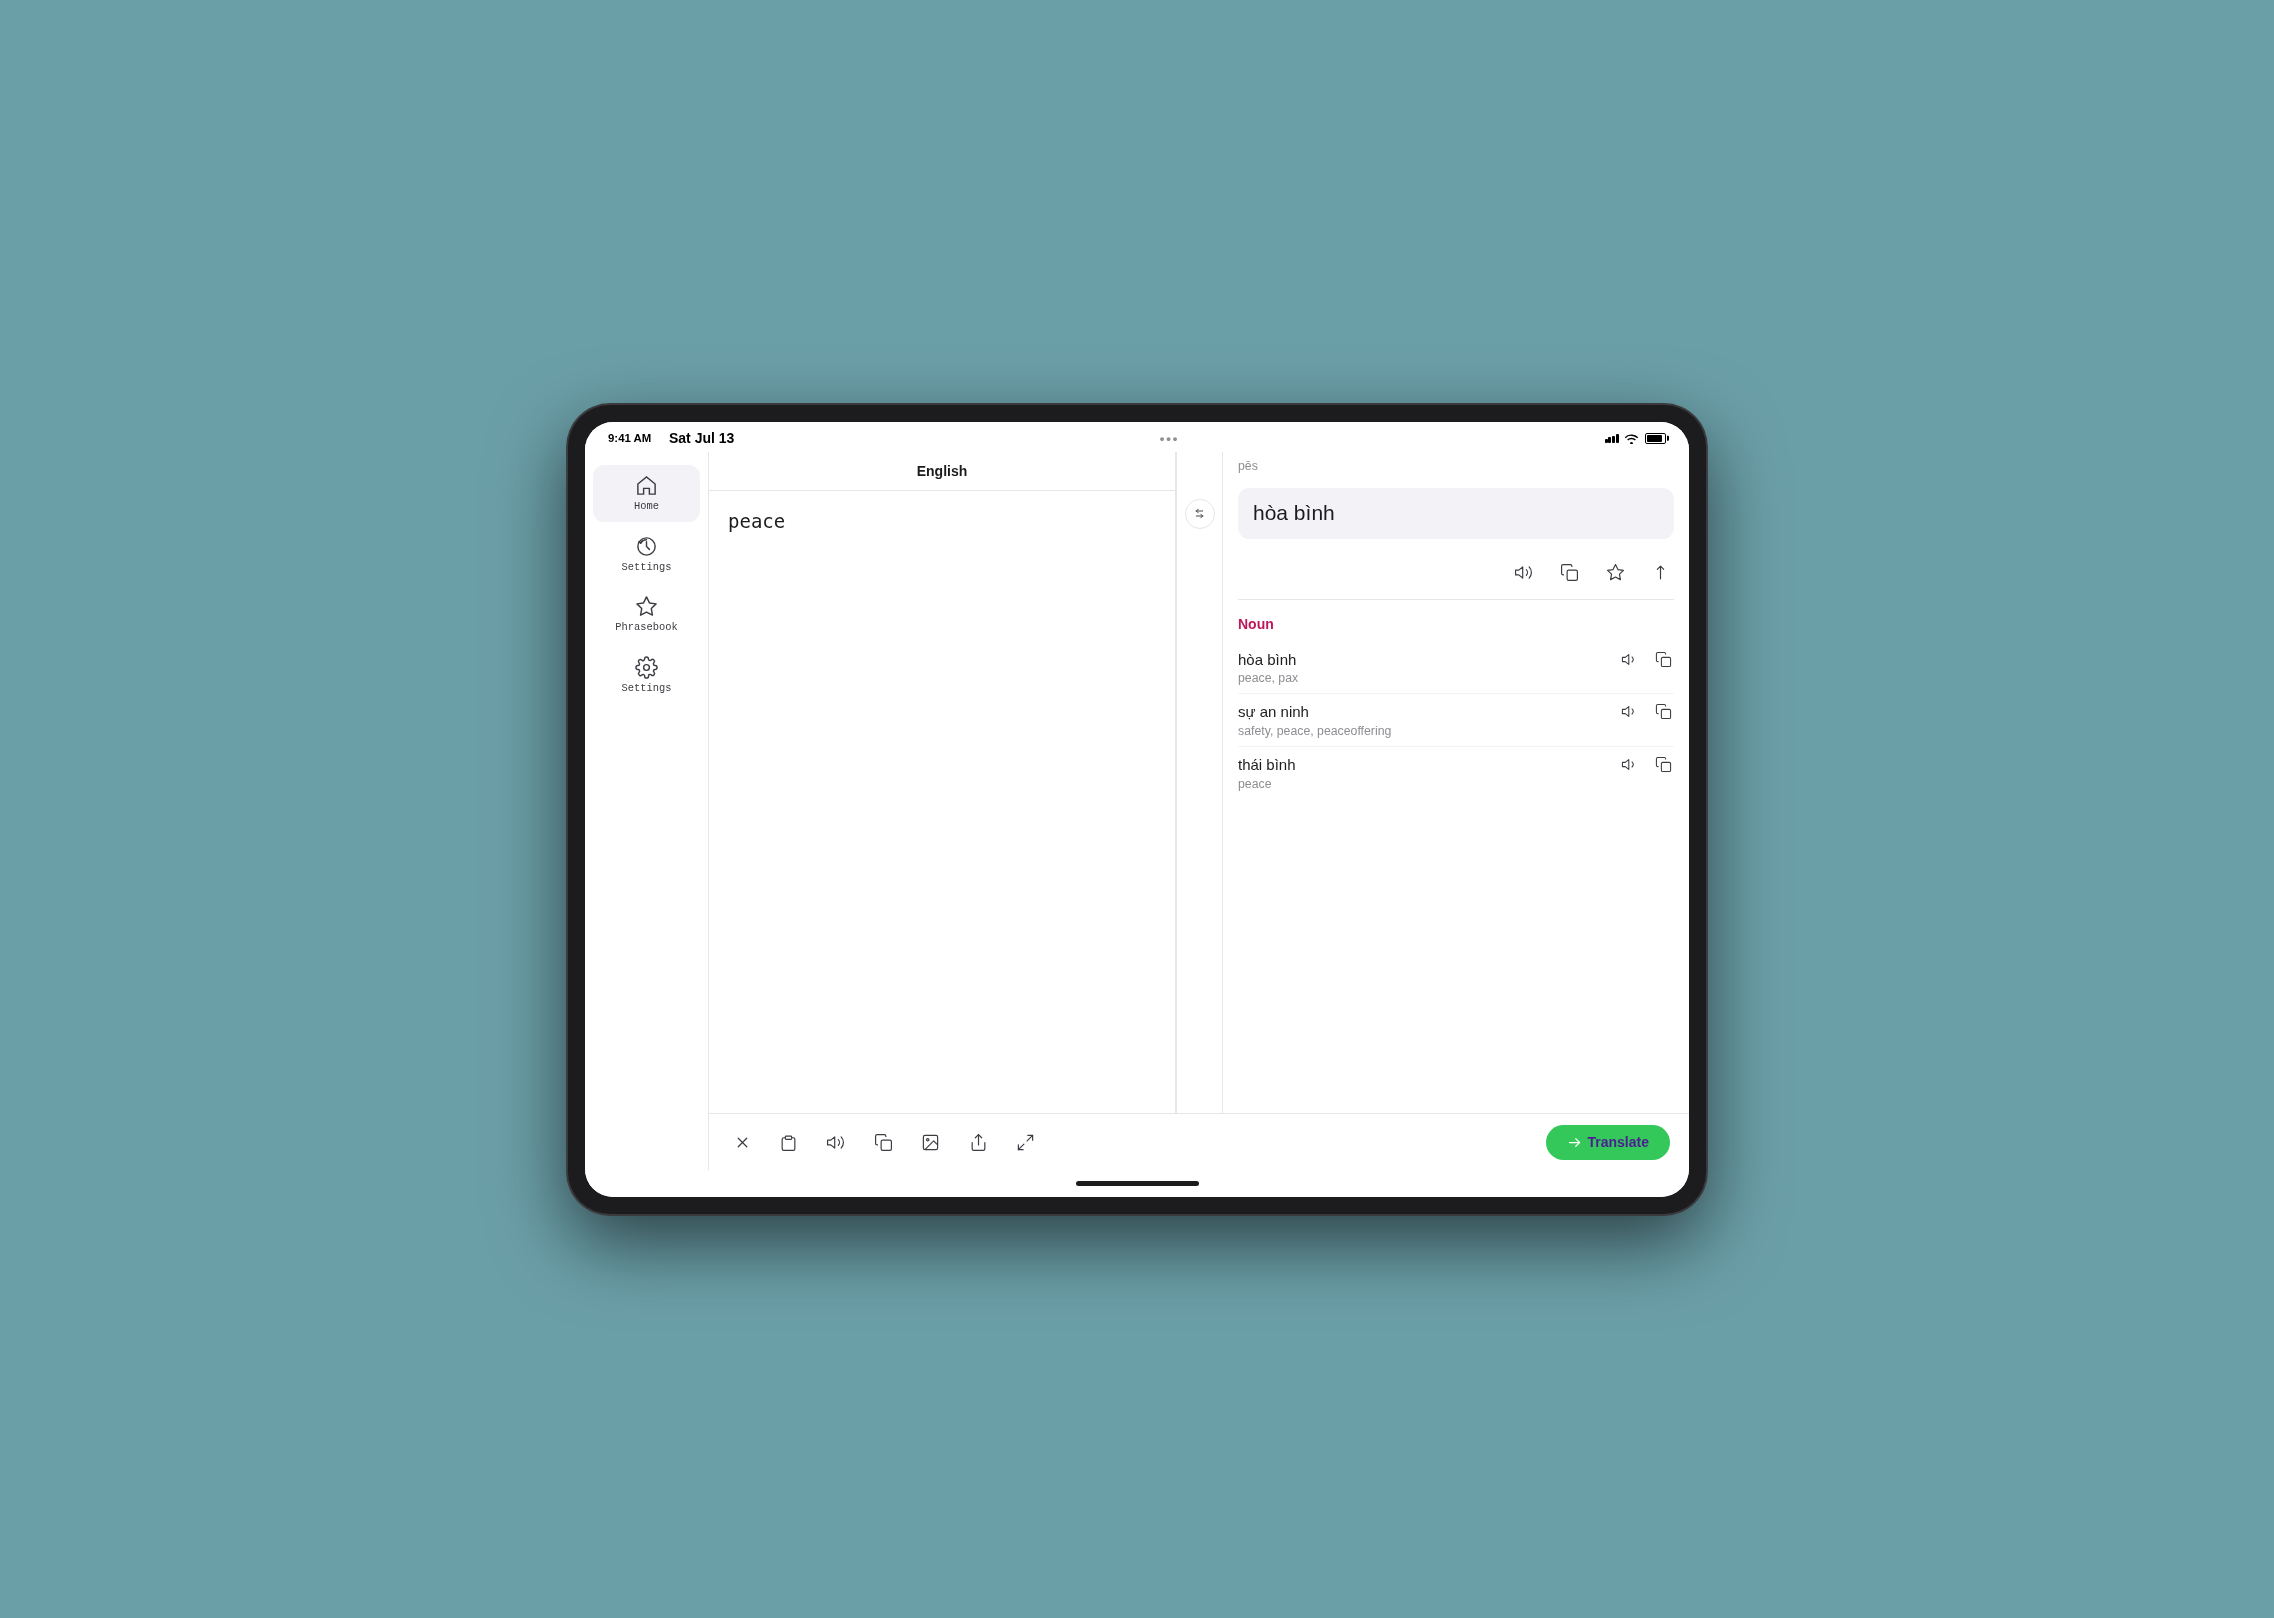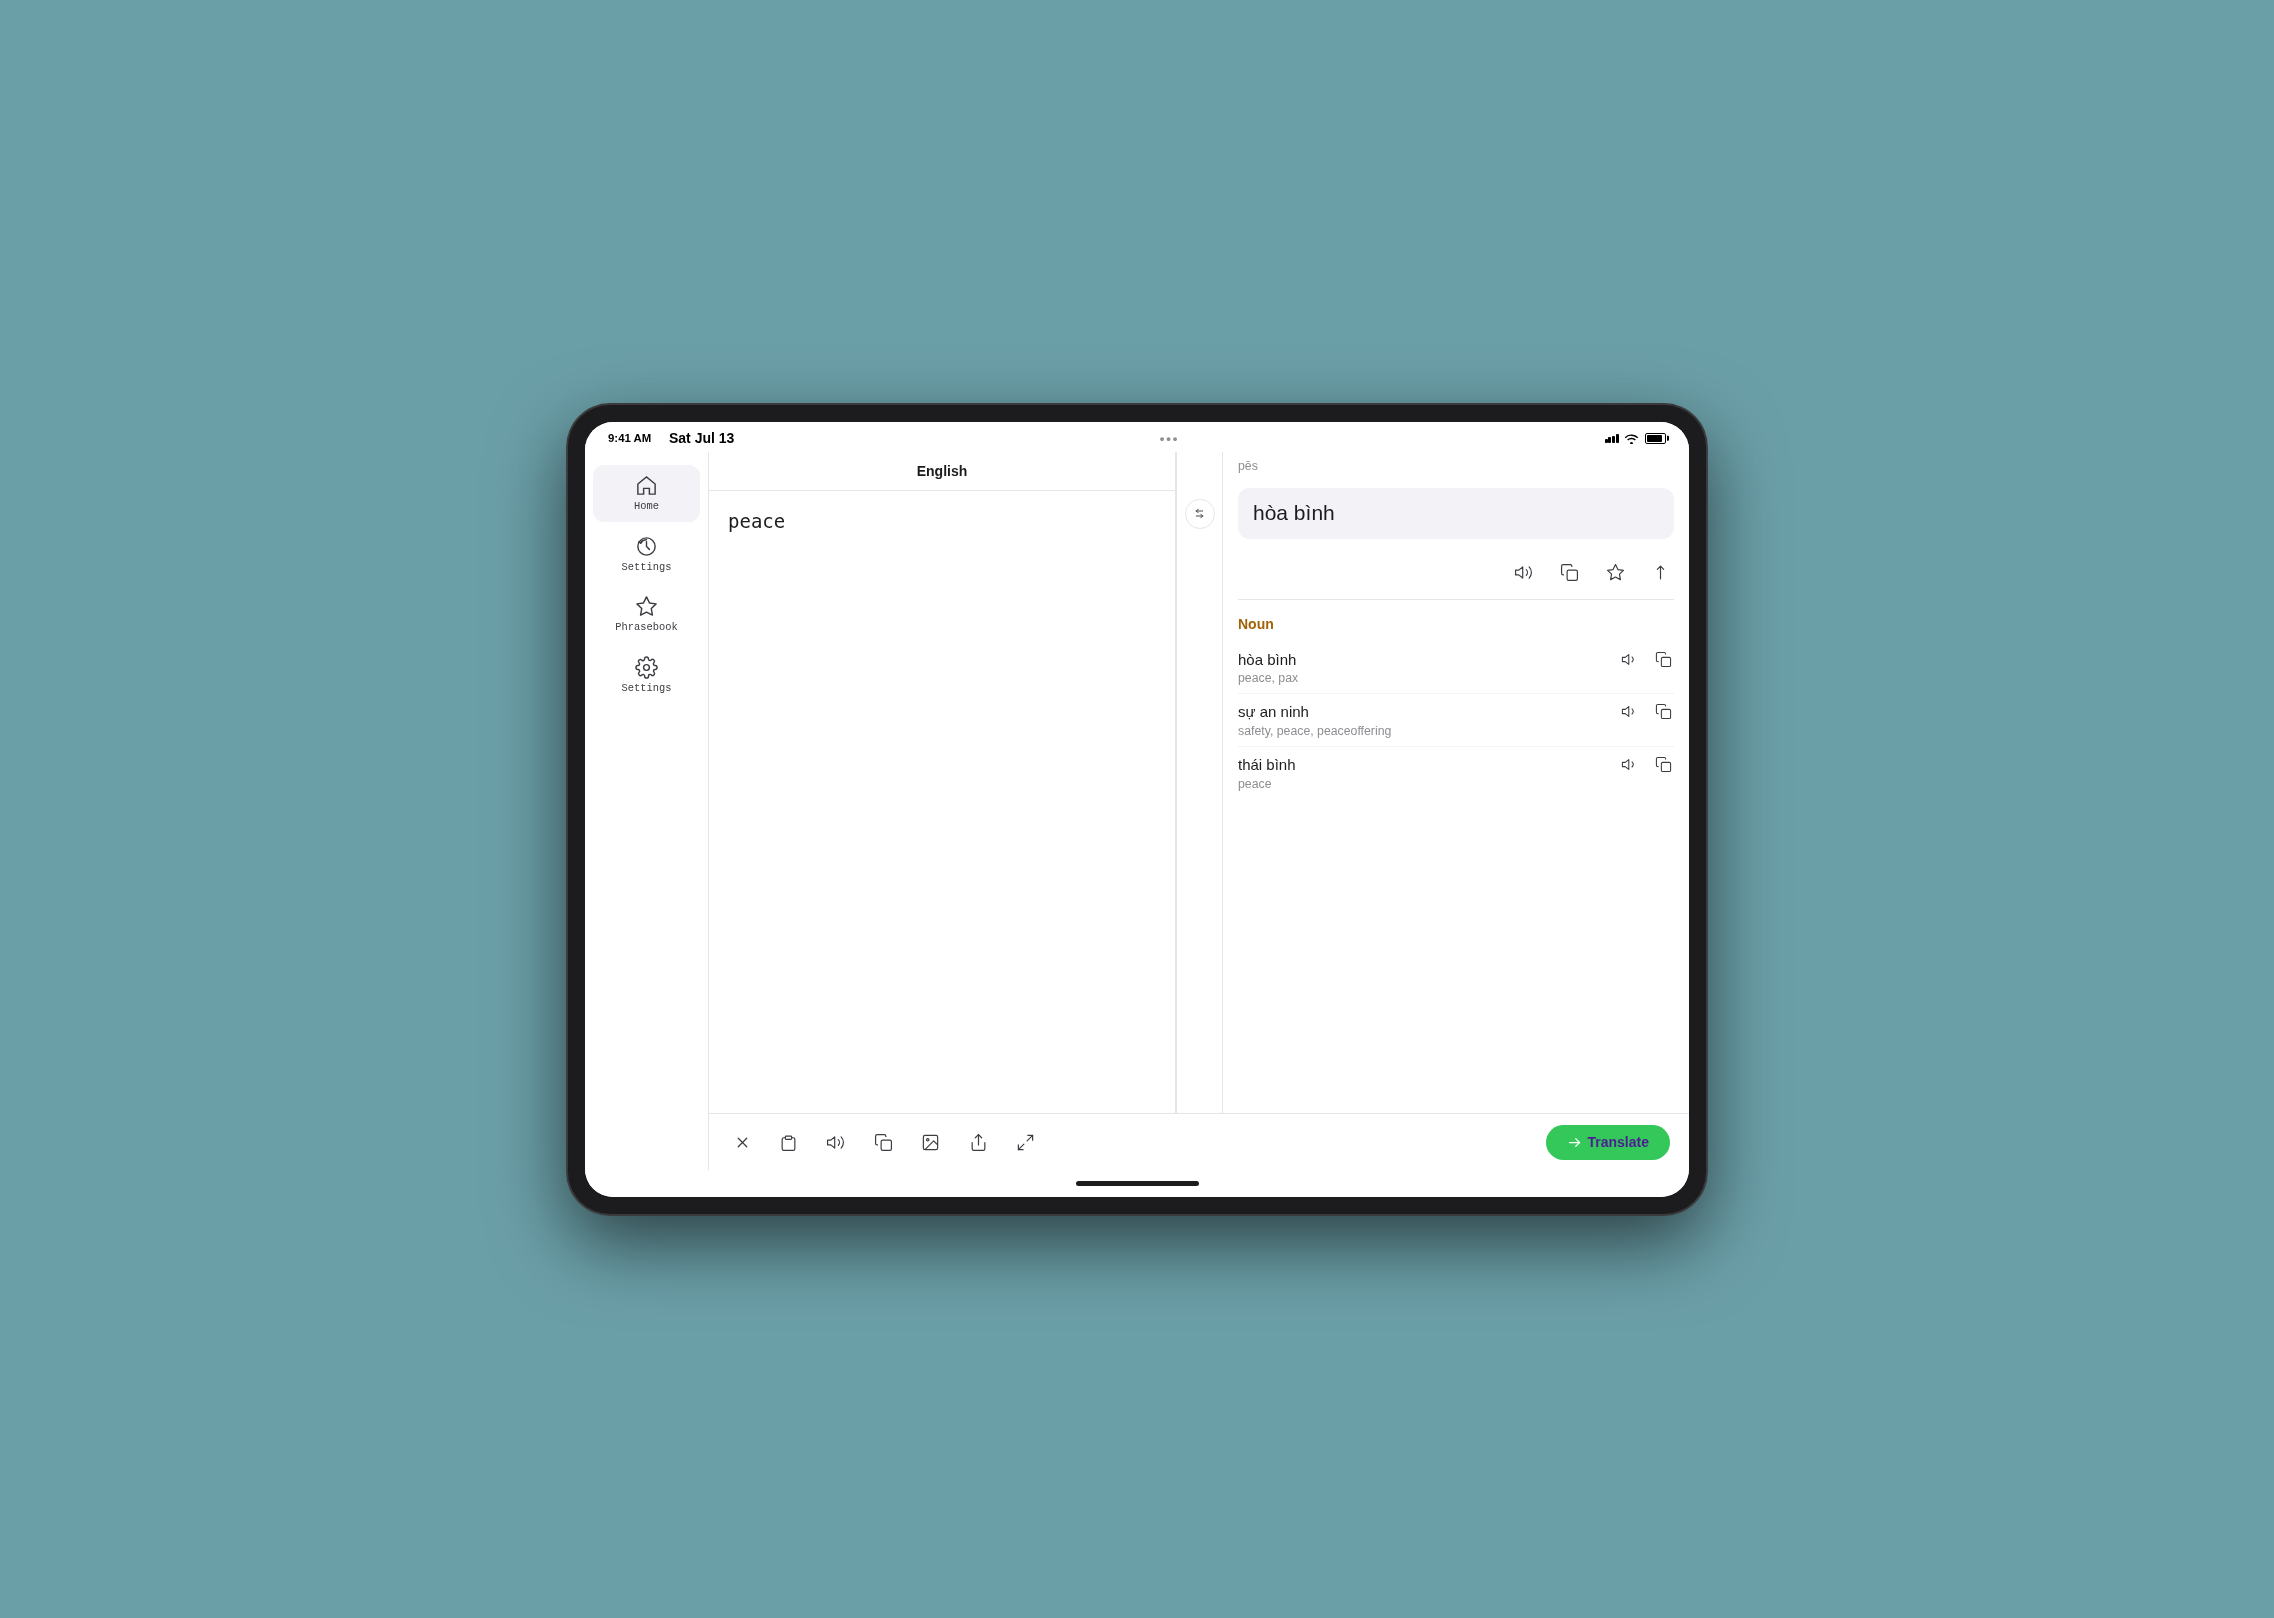--- a/index.html
+++ b/index.html
@@ -275,21 +275,21 @@
       margin: 3.8px 15px;
     }
 
     .pos-section {
       padding: 11.4px 15px 3.8px;
     }
 
     .pos-label {
       font-size: 14px;
       font-weight: 600;
-      color: #a16207;
+      color: #be185d;
       margin-bottom: 9.5px;
     }
 
     .definition-item {
       padding: 7.6px 0;
       border-bottom: 0.9px solid #f2f2f7;
     }
 
     .definition-item:last-child {
       border-bottom: none;

